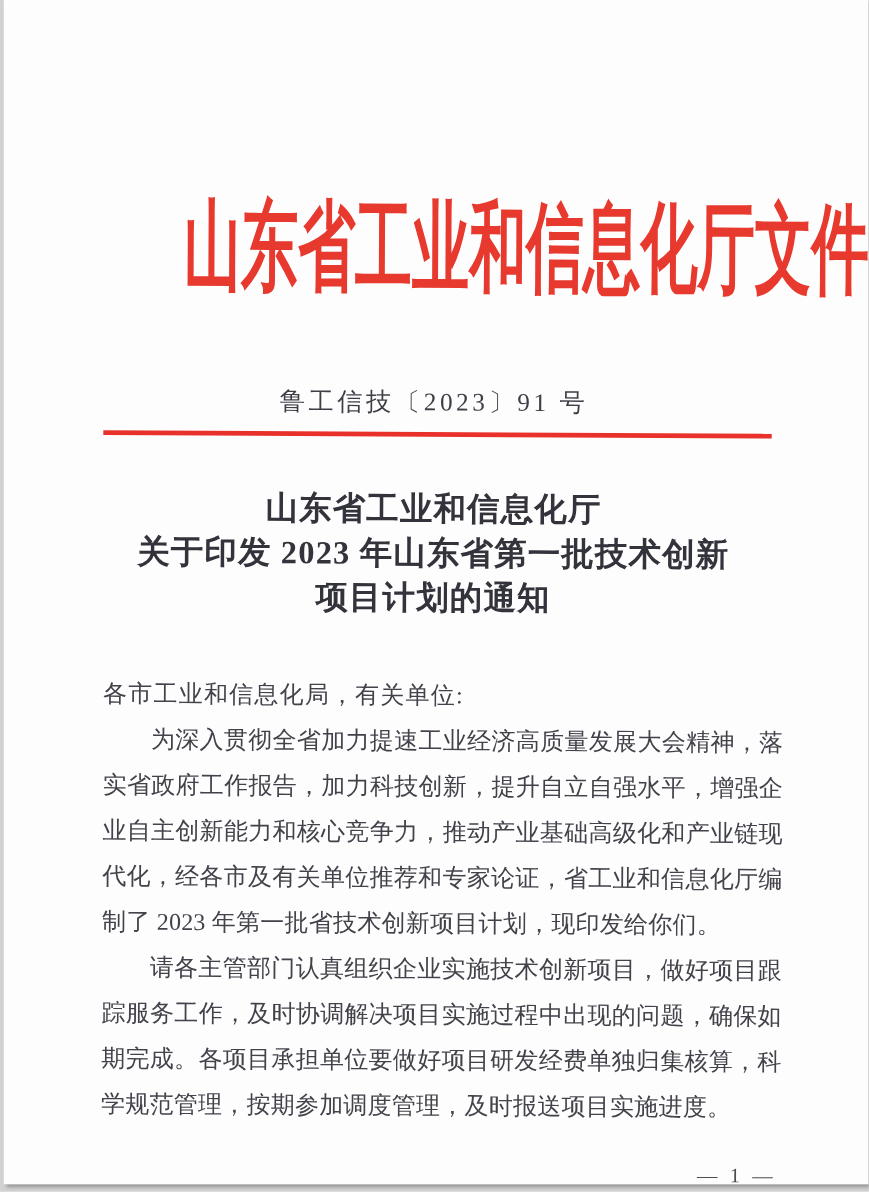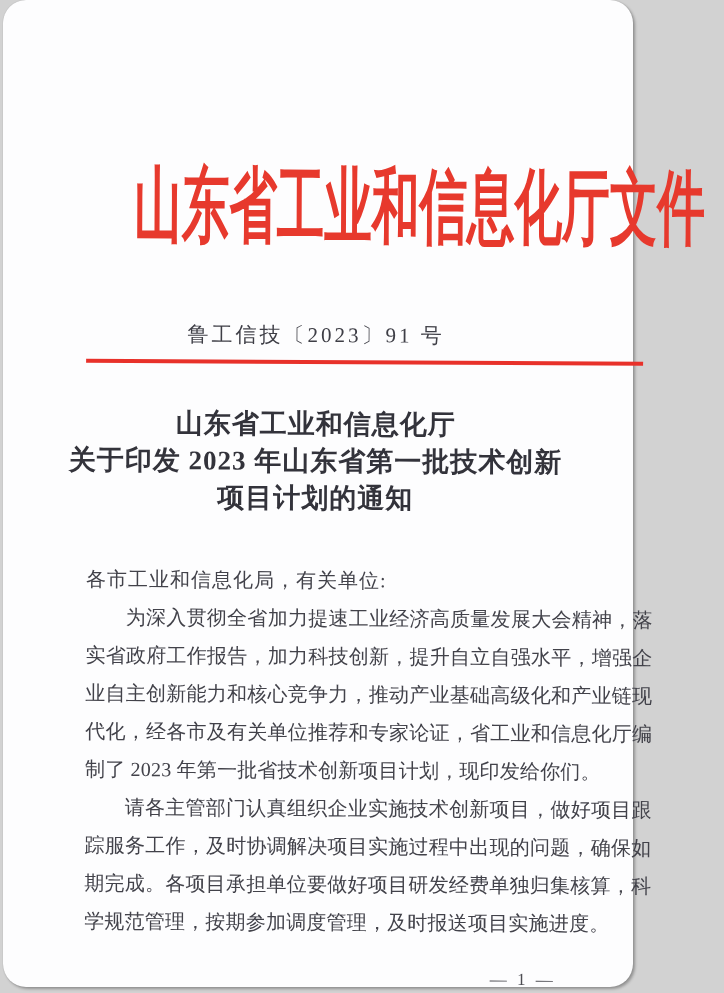--- a/index.html
+++ b/index.html
@@ -18,24 +18,23 @@
     overflow: hidden;
   }
   .canvas {
     position: relative;
     width: 724px; height: 993px;
     background: var(--canvas-bg);
   }
   .page {
     position: absolute;
     left: 3px; top: 0;
-    width: 630px; height: 987px;
+    width: 721px; height: 987px;
     background: var(--page-bg);
     box-shadow: 2px 2px 3px rgba(0,0,0,0.30), 0 0 1px rgba(0,0,0,0.25);
-    border-radius: 23px;
   }
   .tilt {
     position: absolute;
     left: 0; top: 0; right: 0; bottom: 0;
     transform: rotate(0.3deg);
     transform-origin: 50% 0;
   }
   .letterhead {
     position: absolute;
     top: 163px; left: 0; width: 100%;

